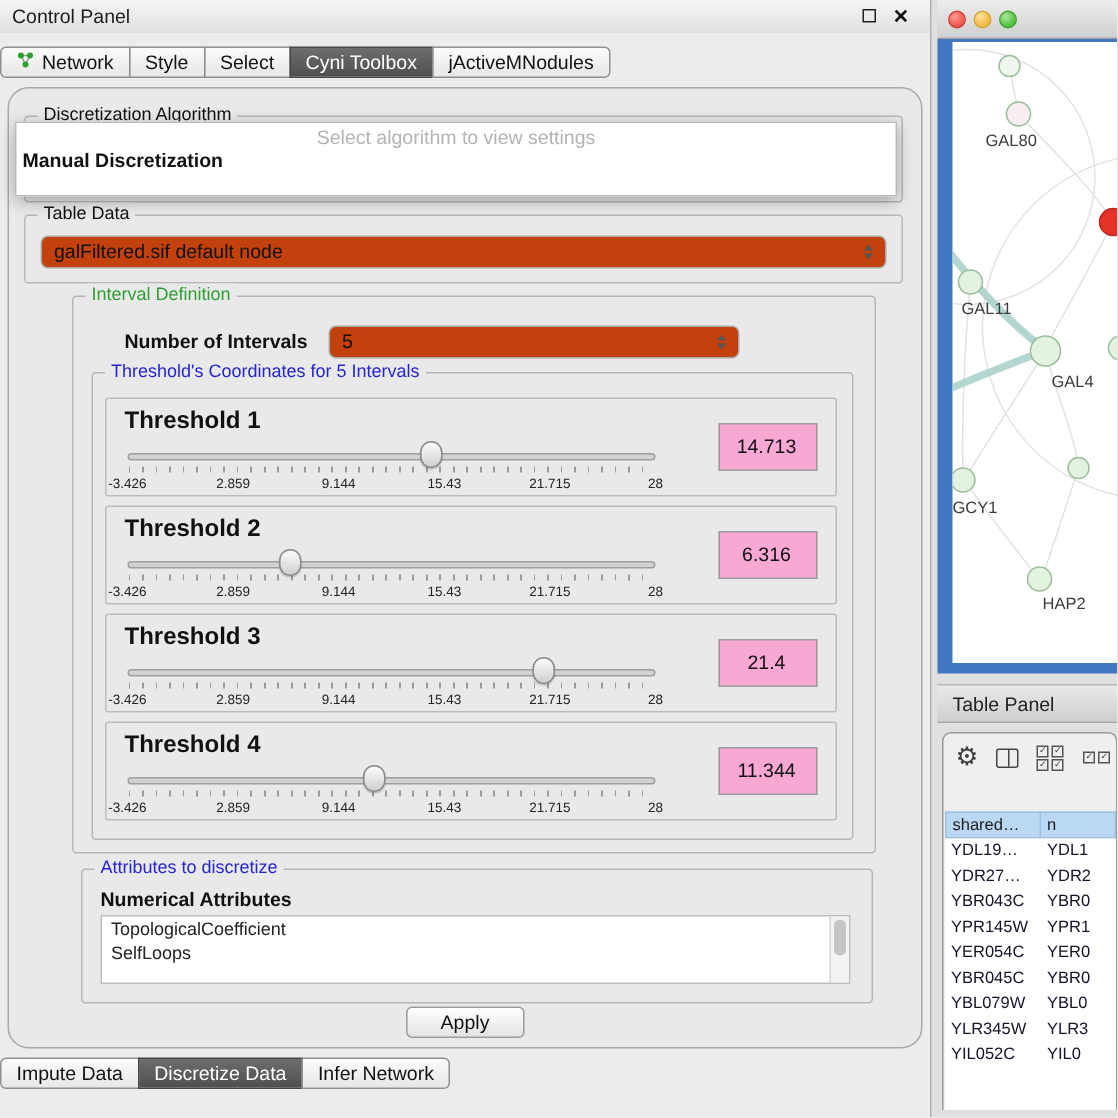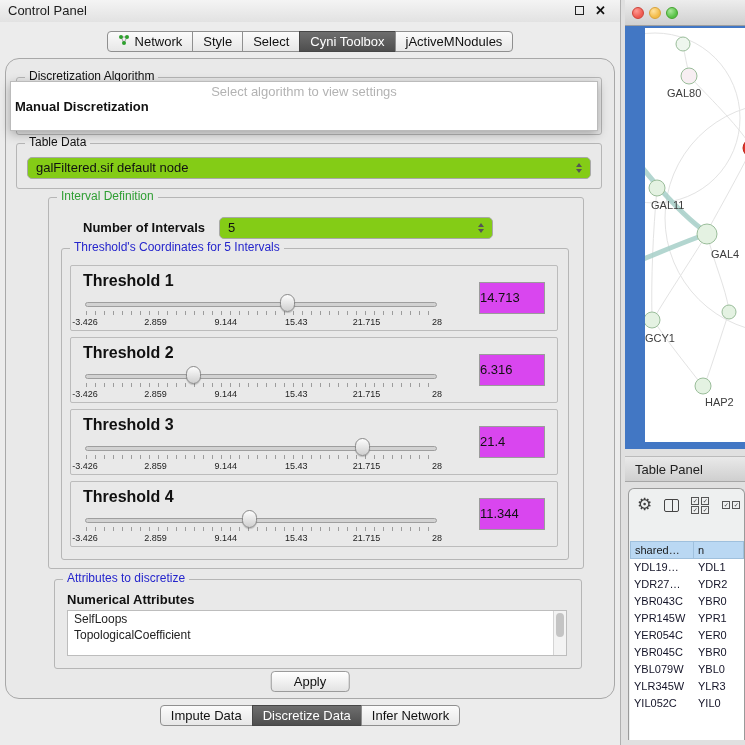--- a/index.html
+++ b/index.html
@@ -6,21 +6,21 @@
   #root{position:relative;width:745px;height:745px;background:#e0e0e0;font-family:"Liberation Sans",sans-serif;overflow:hidden;}
 
   
   .cp-window{position:absolute;left:0;top:0;width:621px;height:745px;background:#ececec;border-right:1px solid #b0b0b0;box-sizing:border-box;}
   .cp-titlebar{position:absolute;top:0;left:0;right:0;height:22px;background:linear-gradient(#f4f4f4,#e2e2e2);}
   .cp-title{position:absolute;left:8px;top:3px;font-size:13px;color:#1c1c1c;}
   .win-controls{position:absolute;right:14px;top:5px;display:flex;gap:11px;align-items:center;}
   .float-ic{width:9px;height:9px;border:1.5px solid #222;display:inline-block;box-sizing:border-box;}
   .close-ic{font-size:13px;font-weight:bold;color:#111;line-height:11px;}
 
-  .tabbar{position:absolute;left:0;width:620px;display:flex;justify-content:center;}
+  .tabbar{position:absolute;left:0;width:620px;display:flex;justify-content:flex-start;}
   #top-tabs{top:31px;}
   #bottom-tabs{top:705px;}
   .tab{border:1px solid #8f8f8f;margin-left:-1px;padding:0 10px;font-size:13px;background:linear-gradient(#fbfbfb,#e7e7e7);color:#111;display:flex;align-items:center;gap:5px;height:21px;box-sizing:border-box;white-space:nowrap;}
   .tab.first{border-radius:4px 0 0 4px;margin-left:0;}
   .tab.last{border-radius:0 4px 4px 0;}
   .tab.selected{background:linear-gradient(#6e6e6e,#4e4e4e);color:#fff;border-color:#464646;}
 
   .cp-inner{position:absolute;left:5px;top:58px;width:610px;height:641px;border:1px solid #a8a8a8;border-radius:14px;background:#e9e9e9;box-sizing:border-box;}
 
   .group{position:absolute;border:1px solid #b6b6b6;border-radius:3px;box-sizing:border-box;}
@@ -29,38 +29,38 @@
   .t-green{color:#2f9e33;}
   .t-blue{color:#2525cc;}
 
   #disc-group{left:10px;top:18px;width:586px;height:58px;}
   #table-group{left:10px;top:84px;width:586px;height:46px;}
   #interval-group{left:42px;top:138px;width:536px;height:372px;}
   #attr-group{left:48px;top:520px;width:528px;height:90px;}
   #th-group{left:12px;top:50px;width:508px;height:312px;}
 
   
-  .combo{position:absolute;height:22px;background:#84cc16;border:1px solid #a8a8a8;border-radius:5px;font-size:13px;line-height:20px;color:#111;padding:0 12px 0 8px;box-sizing:border-box;white-space:nowrap;overflow:hidden;}
+  .combo{position:absolute;height:22px;background:#c2410c;border:1px solid #a8a8a8;border-radius:5px;font-size:13px;line-height:20px;color:#111;padding:0 12px 0 8px;box-sizing:border-box;white-space:nowrap;overflow:hidden;}
   .stepper{position:absolute;right:4px;top:0;bottom:0;width:14px;display:flex;flex-direction:column;align-items:center;justify-content:center;gap:2px;}
   .arr-up{width:0;height:0;border-left:3.5px solid transparent;border-right:3.5px solid transparent;border-bottom:4px solid #555;}
   .arr-down{width:0;height:0;border-left:3.5px solid transparent;border-right:3.5px solid transparent;border-top:4px solid #555;}
   #tabledata-combo{left:10px;top:13px;right:10px;}
   #numint-combo{left:170px;top:19px;width:274px;}
 
   .bold-label{position:absolute;font-size:13px;font-weight:bold;color:#111;white-space:nowrap;}
 
   
   .th-block{position:absolute;left:8px;width:488px;height:66px;border:1px solid #bcbcbc;border-radius:2px;box-sizing:border-box;}
   .th-label{position:absolute;left:12px;top:6px;font-size:16px;font-weight:bold;color:#111;}
   .th-slider{position:absolute;left:14px;top:27px;width:352px;height:38px;}
   .track{position:absolute;left:0;right:0;top:9px;height:5px;background:#d2d2d2;border:1px solid #9e9e9e;border-radius:3px;box-sizing:border-box;}
   .ticks{position:absolute;left:1px;right:1px;top:18px;height:4px;background-image:repeating-linear-gradient(to right,#9c9c9c 0,#9c9c9c 1px,transparent 1px,transparent 9px);}
   .tick-label{position:absolute;top:24px;font-size:9px;color:#222;transform:translateX(-50%);white-space:nowrap;}
   .thumb{position:absolute;top:1px;width:15px;height:18px;background:linear-gradient(#fdfdfd,#cfcfcf);border:1px solid #8a8a8a;border-radius:8px;box-sizing:border-box;box-shadow:0 1px 1px rgba(0,0,0,.2);}
-  .th-value{position:absolute;right:12px;top:16px;width:66px;height:32px;background:#d946ef;border:1px solid #9b9b9b;font-size:13px;text-align:left;line-height:30px;padding-right:2px;box-sizing:border-box;color:#111;}
+  .th-value{position:absolute;right:12px;top:16px;width:66px;height:32px;background:#f9a8d4;border:1px solid #9b9b9b;font-size:13px;text-align:center;line-height:30px;padding-right:2px;box-sizing:border-box;color:#111;}
 
   
   #attr-heading{left:12px;top:12px;}
   .listbox{position:absolute;left:12px;right:14px;top:30px;height:46px;background:#fff;border:1px solid #bdbdbd;overflow:hidden;box-sizing:border-box;}
   .list-item{font-size:12px;line-height:16px;padding-left:6px;color:#222;white-space:nowrap;}
   .vscroll{position:absolute;right:0;top:0;bottom:0;width:13px;background:#f3f3f3;border-left:1px solid #d4d4d4;box-sizing:border-box;}
   .vthumb{position:absolute;top:2px;right:2px;width:8px;height:24px;background:#c4c4c4;border-radius:4px;}
 
   .apply-btn{position:absolute;left:50%;top:612px;transform:translateX(-50%);font-size:13px;font-family:inherit;padding:2px 22px;border:1px solid #9b9b9b;border-radius:4px;background:linear-gradient(#ffffff,#e3e3e3);color:#111;}
 
@@ -74,21 +74,21 @@
   .warr-down{width:0;height:0;border-left:3px solid transparent;border-right:3px solid transparent;border-top:4px solid #fff;}
 
   
   .net-window{position:absolute;left:625px;top:0;width:120px;height:449px;}
   .net-titlebar{position:absolute;top:0;left:0;right:0;height:26px;background:linear-gradient(#ededed,#d0d0d0);border-bottom:1px solid #9f9f9f;box-sizing:border-box;}
   .lights{position:absolute;left:7px;top:7px;display:flex;gap:5px;}
   .light{width:12px;height:12px;border-radius:50%;box-sizing:border-box;}
   .light.red{background:radial-gradient(circle at 35% 30%,#ff9a93,#ee5a50 65%);border:1px solid #ce4138;}
   .light.yellow{background:radial-gradient(circle at 35% 30%,#ffe2a0,#f3bb46 65%);border:1px solid #d8a23a;}
   .light.green{background:radial-gradient(circle at 35% 30%,#a9e79a,#58c247 65%);border:1px solid #43a32e;}
-  .net-frame{position:absolute;top:26px;left:0;right:0;bottom:0;background:#4277c4;padding:2px 0 7px 20px;box-sizing:border-box;text-align:right;}
+  .net-frame{position:absolute;top:26px;left:0;right:0;bottom:0;background:#4277c4;padding:2px 0 7px 10px;box-sizing:border-box;text-align:right;}
   .net-canvas{width:100%;height:100%;background:#fff;position:relative;overflow:hidden;}
 
   
   .tp-headerbar{position:absolute;left:625px;top:456px;width:120px;height:26px;background:linear-gradient(#e9e9e9,#cfcfcf);border-top:1px solid #bbb;border-bottom:1px solid #a7a7a7;font-size:13px;color:#222;line-height:25px;padding-left:10px;box-sizing:border-box;}
   .table-window{position:absolute;left:628px;top:488px;width:117px;height:252px;background:#eef0f0;border:1px solid #9a9a9a;border-bottom:none;border-radius:6px 6px 0 0;box-sizing:border-box;}
   .tp-toolbar{position:absolute;top:5px;left:8px;display:flex;gap:12px;align-items:center;height:22px;}
   .gear{font-size:17px;color:#3f3f3f;line-height:20px;}
   .col-icon{width:15px;height:13px;border:1.5px solid #444;border-radius:2px;position:relative;box-sizing:border-box;}
   .col-icon::before{content:'';position:absolute;left:50%;top:0;bottom:0;width:1.5px;background:#444;}
   .checks{display:grid;grid-template-columns:repeat(2,9px);grid-gap:1px;}
@@ -236,22 +236,22 @@
               </div>
             </div>
         </div>
       </div>
 
       <div class="group" id="attr-group">
         <span class="group-title t-blue">Attributes to discretize</span>
         <span class="bold-label" id="attr-heading">Numerical Attributes</span>
         <div class="listbox">
           <div id="attr-items">
+              <div class="list-item">TopologicalCoefficient</div>
               <div class="list-item">SelfLoops</div>
-              <div class="list-item">TopologicalCoefficient</div>
             </div>
           <div class="vscroll">
               <div class="vthumb"></div>
             </div>
         </div>
       </div>
 
       <button class="apply-btn">Apply</button>
     </div>
 

